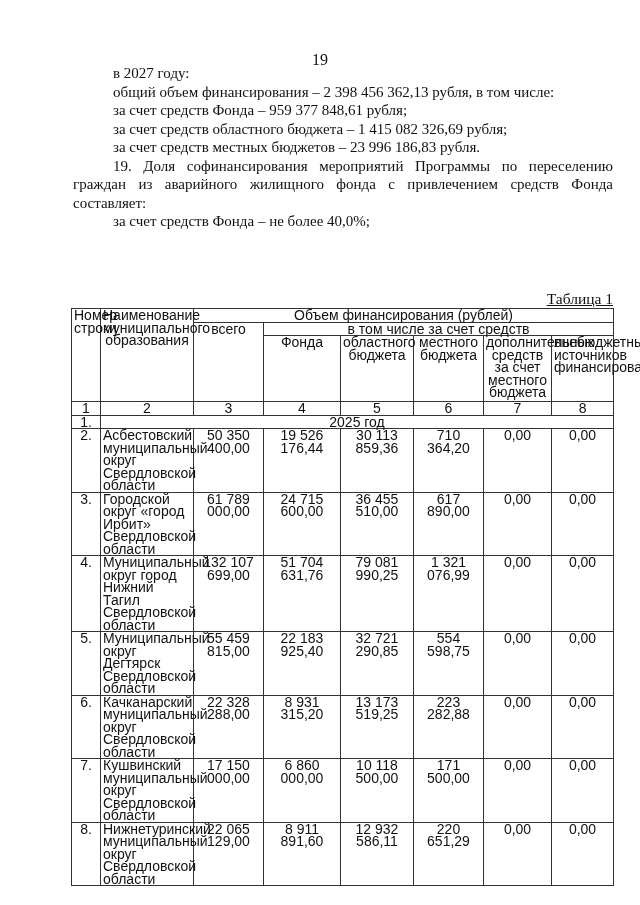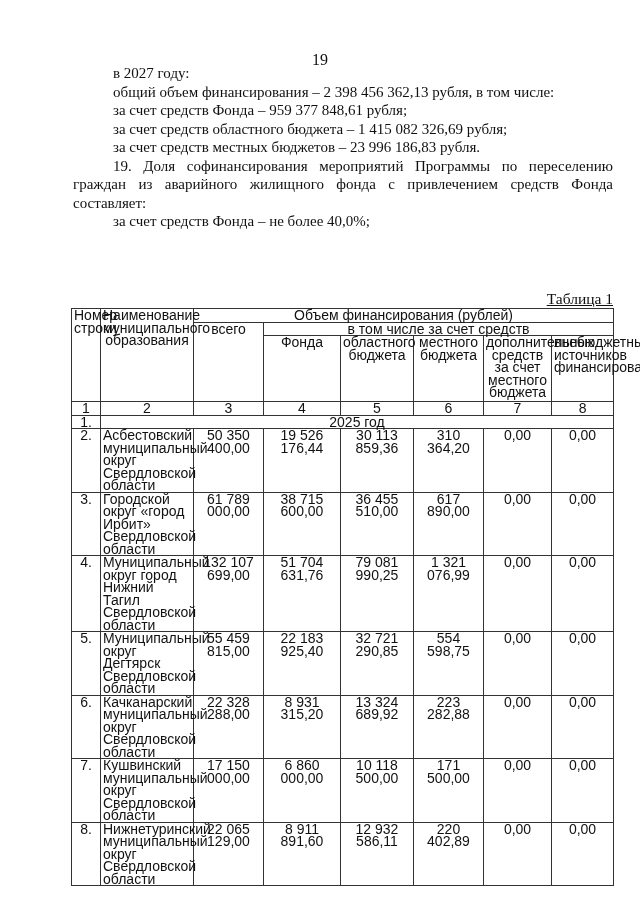--- a/index.html
+++ b/index.html
@@ -79,29 +79,29 @@
     <tr class="year">
       <td class="c">1.</td>
       <td colspan="7" class="c">2025 год</td>
     </tr>
   <tr class="row">
         <td class="c">2.</td>
         <td class="l">Асбестовский муниципальный округ Свердловской области</td>
         <td class="num">50 350 400,00</td>
         <td class="num">19 526 176,44</td>
         <td class="num">30 113 859,36</td>
-        <td class="num">310 364,20</td>
+        <td class="num">710 364,20</td>
         <td class="num">0,00</td>
         <td class="num">0,00</td>
       </tr>
       <tr class="row">
         <td class="c">3.</td>
         <td class="l">Городской округ «город Ирбит» Свердловской области</td>
         <td class="num">61 789 000,00</td>
-        <td class="num">38 715 600,00</td>
+        <td class="num">24 715 600,00</td>
         <td class="num">36 455 510,00</td>
         <td class="num">617 890,00</td>
         <td class="num">0,00</td>
         <td class="num">0,00</td>
       </tr>
       <tr class="row">
         <td class="c">4.</td>
         <td class="l">Муниципальный округ город Нижний Тагил Свердловской области</td>
         <td class="num">132 107 699,00</td>
         <td class="num">51 704 631,76</td>
@@ -118,39 +118,39 @@
         <td class="num">32 721 290,85</td>
         <td class="num">554 598,75</td>
         <td class="num">0,00</td>
         <td class="num">0,00</td>
       </tr>
       <tr class="row">
         <td class="c">6.</td>
         <td class="l">Качканарский муниципальный округ Свердловской области</td>
         <td class="num">22 328 288,00</td>
         <td class="num">8 931 315,20</td>
-        <td class="num">13 324 689,92</td>
+        <td class="num">13 173 519,25</td>
         <td class="num">223 282,88</td>
         <td class="num">0,00</td>
         <td class="num">0,00</td>
       </tr>
       <tr class="row">
         <td class="c">7.</td>
         <td class="l">Кушвинский муниципальный округ Свердловской области</td>
         <td class="num">17 150 000,00</td>
         <td class="num">6 860 000,00</td>
         <td class="num">10 118 500,00</td>
         <td class="num">171 500,00</td>
         <td class="num">0,00</td>
         <td class="num">0,00</td>
       </tr>
       <tr class="row">
         <td class="c">8.</td>
         <td class="l">Нижнетуринский муниципальный округ Свердловской области</td>
         <td class="num">22 065 129,00</td>
         <td class="num">8 911 891,60</td>
         <td class="num">12 932 586,11</td>
-        <td class="num">220 402,89</td>
+        <td class="num">220 651,29</td>
         <td class="num">0,00</td>
         <td class="num">0,00</td>
       </tr>
     </tbody>
 </table>
 
 </body></html>

